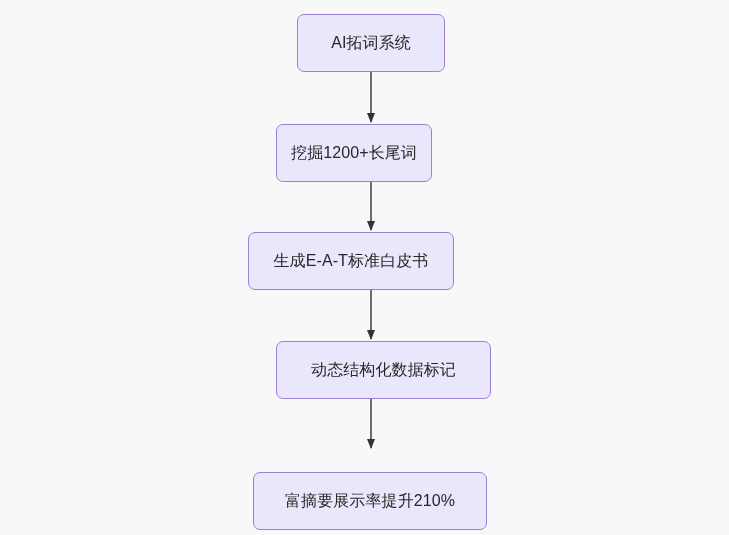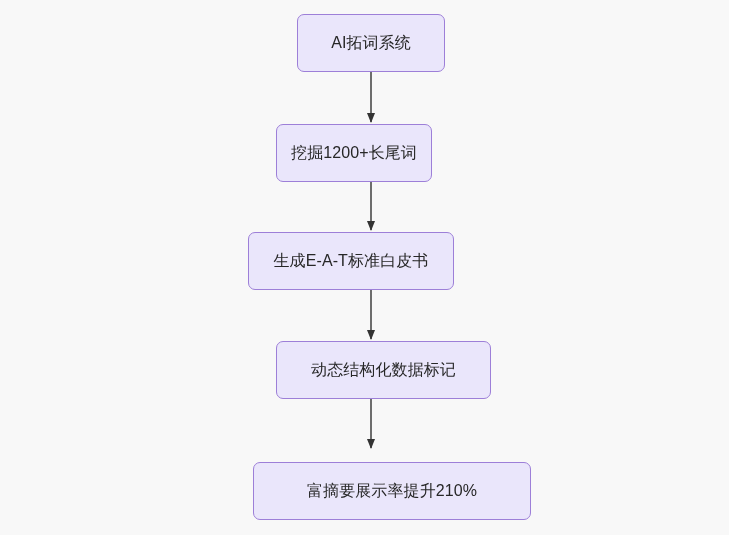--- a/index.html
+++ b/index.html
@@ -50,21 +50,21 @@
     width: 729px;
     height: 535px;
     pointer-events: none;
   }
 
   
   #node-0 { left: 297px; top: 14px;  width: 148px; height: 58px; }
   #node-1 { left: 276px; top: 124px; width: 156px; height: 58px; }
   #node-2 { left: 248px; top: 232px; width: 206px; height: 58px; }
   #node-3 { left: 264px; top: 341px; width: 215px; height: 58px; margin-left: 12px; }
-  #node-4 { left: 253px; top: 462px; width: 278px; height: 58px; }
+  #node-4 { left: 253px; top: 472px; width: 234px; height: 58px; }
 </style>
 </head>
 <body>
 
 <div id="flow-canvas">
 
   <svg class="edge-layer" viewBox="0 0 729 535" width="729" height="535" xmlns="http://www.w3.org/2000/svg">
     <defs>
       <marker id="arrowhead" markerWidth="10" markerHeight="8" refX="9" refY="4" orient="auto" markerUnits="userSpaceOnUse">
         <path d="M0,0 L10,4 L0,8 z" fill="#333333"></path>

